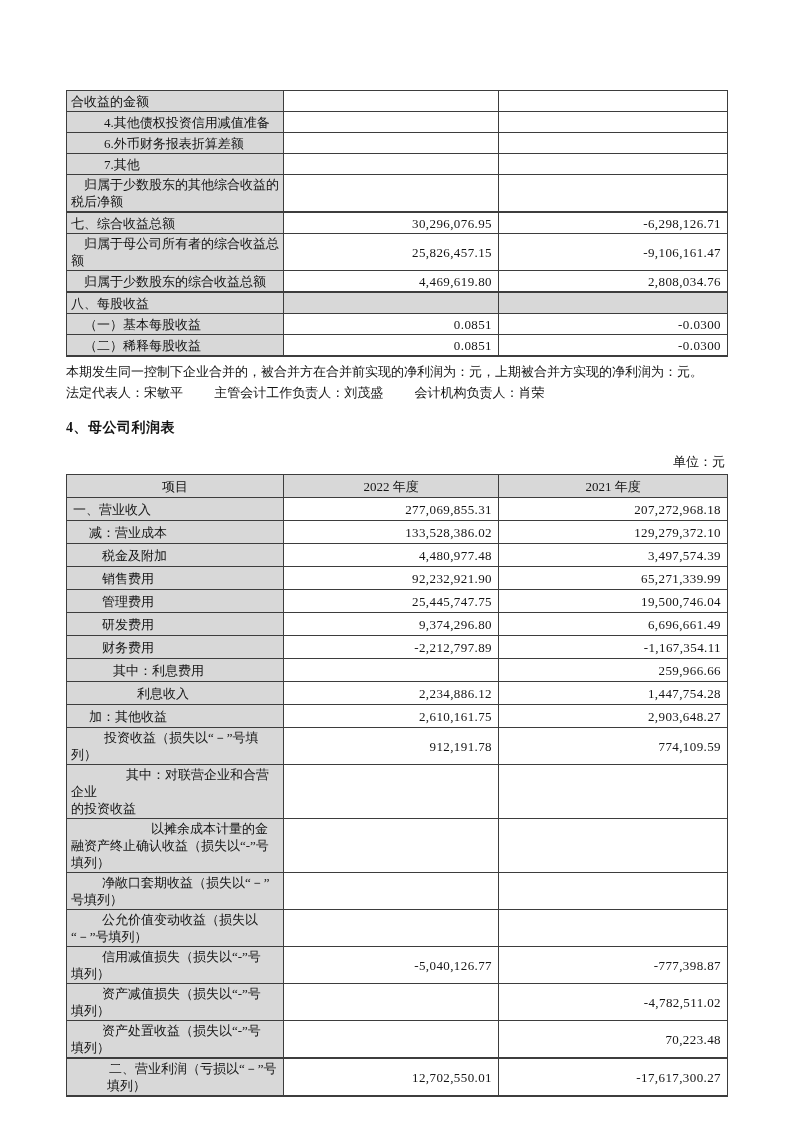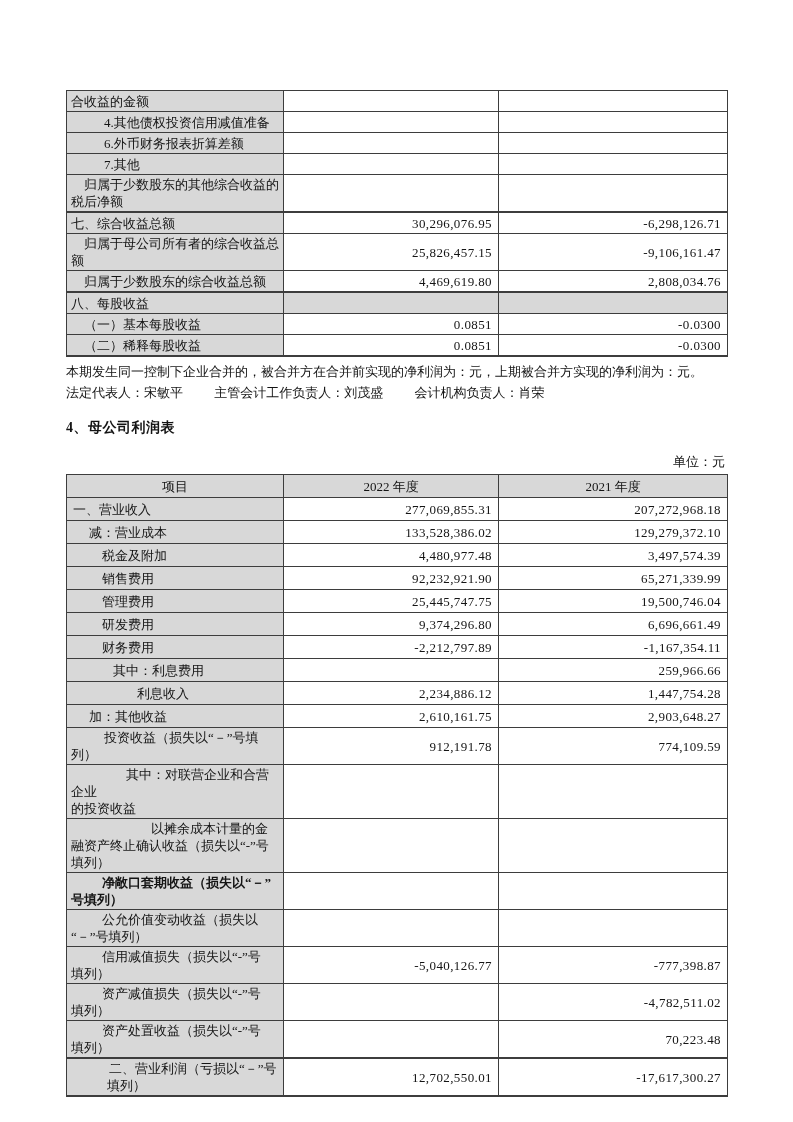--- a/index.html
+++ b/index.html
@@ -231,21 +231,21 @@
           <td class="val"></td>
         </tr>
         <tr>
           <td class="lbl" style="text-indent: 80px;">以摊余成本计量的金
 融资产终止确认收益（损失以“-”号
 填列）</td>
           <td class="val"></td>
           <td class="val"></td>
         </tr>
         <tr>
-          <td class="lbl" style="text-indent: 31px; font-weight: bold;">净敞口套期收益（损失以“－”
+          <td class="lbl" style="text-indent: 31px;">净敞口套期收益（损失以“－”
 号填列）</td>
           <td class="val"></td>
           <td class="val"></td>
         </tr>
         <tr>
           <td class="lbl" style="text-indent: 31px;">公允价值变动收益（损失以
 “－”号填列）</td>
           <td class="val"></td>
           <td class="val"></td>
         </tr>

